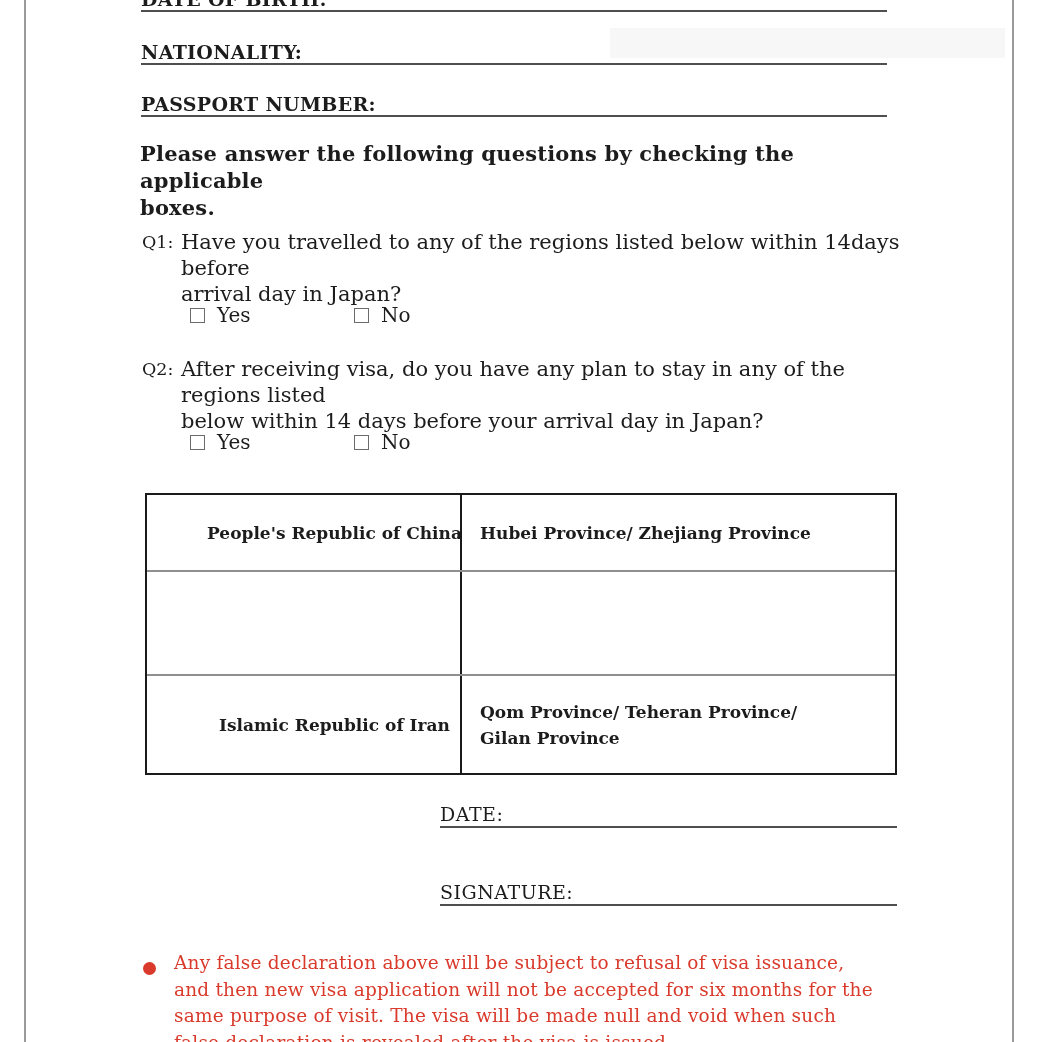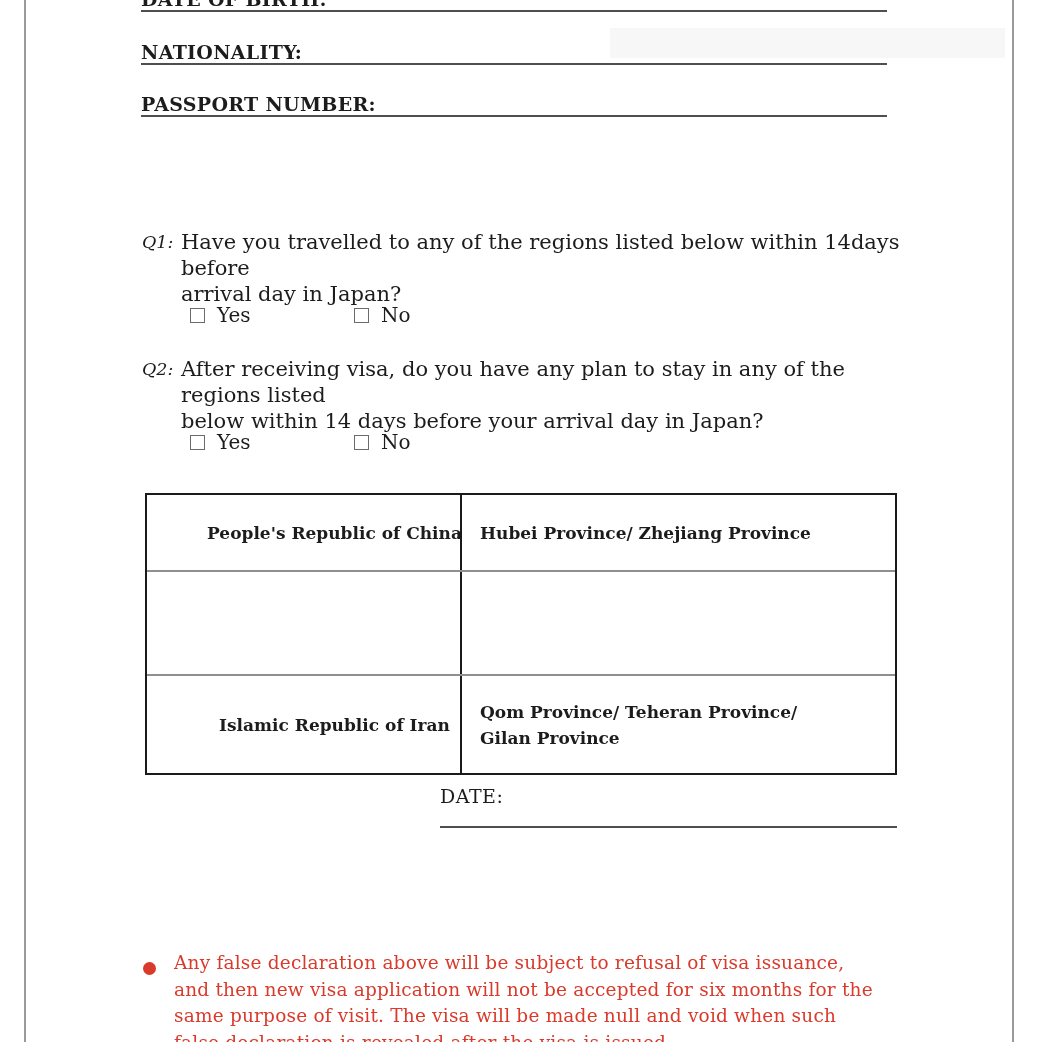--- a/index.html
+++ b/index.html
@@ -35,21 +35,21 @@
   .field-nationality{ top: 36px; }
   .field-passport   { top: 88px; }
 
   .heading {
     position: absolute; left: 140px; top: 140px; width: 770px;
     font-weight: bold; font-size: 21px; line-height: 27px;
     white-space: pre-line; letter-spacing: 0.2px;
   }
 
   .q-number {
-    position: absolute; left: 142px; font-size: 17.5px; line-height: 26px; font-style: italic;
+    position: absolute; left: 142px; font-size: 17.5px; line-height: 26px;
   }
   .q-text {
     position: absolute; left: 181px; width: 720px;
     font-size: 21px; line-height: 26px; white-space: pre-line;
   }
   .q1-number, .q1-text { top: 229px; }
   .q2-number, .q2-text { top: 356px; }
 
   .opt {
     position: absolute; display: flex; align-items: center;
@@ -89,21 +89,21 @@
   .row-1 { top: 76px;  height: 103px; }
   .row-2 { top: 180px; height: 100px; }
 
   
   .sigfield {
     position: absolute; left: 440px; width: 457px; height: 26px;
     border-bottom: 2px solid #4f4f4f;
     display: flex; align-items: flex-end;
   }
   .sigfield .flabel {
-    font-size: 19px; line-height: 20px; letter-spacing: 0.5px; padding-bottom: 20px;
+    font-size: 19px; line-height: 20px; letter-spacing: 0.5px; padding-bottom: 2px;
   }
   .sig-date      { top: 800px; }
   .sig-signature { top: 878px; }
 
   
   .note-bullet {
     position: absolute; left: 143px; top: 962px;
     width: 13px; height: 13px; border-radius: 50%;
   }
   .note-text {
@@ -124,20 +124,22 @@
   <div class="field field-dob">
     <span class="flabel">DATE OF BIRTH:</span>
   </div>
   <div class="field field-nationality">
     <span class="flabel">NATIONALITY:</span>
   </div>
   <div class="field field-passport">
     <span class="flabel">PASSPORT NUMBER:</span>
   </div>
 
+  <div class="heading">Please answer the following questions by checking the applicable
+boxes.</div>
 
   <span class="q-number q1-number">Q1:</span>
   <div class="q-text q1-text">Have you travelled to any of the regions listed below within 14days before
 arrival day in Japan?</div>
   <div class="opt opt-q1-yes">
     <span class="cb"></span>
     <span>Yes</span>
   </div>
   <div class="opt opt-q1-no">
     <span class="cb"></span>
@@ -166,20 +168,23 @@
 
 
     <div class="cell cell-regions row-2">Qom Province/ Teheran Province/
 Gilan Province</div>
     <div class="cell cell-country row-2">Islamic Republic of Iran</div>
   </div>
 
   <div class="sigfield sig-date">
     <span class="flabel">DATE:</span>
   </div>
+  <div class="sigfield sig-signature">
+    <span class="flabel">SIGNATURE:</span>
+  </div>
 
   <span class="note-bullet" style="background: rgb(217, 58, 43);"></span>
   <div class="note-text" style="color: rgb(217, 58, 43);">Any false declaration above will be subject to refusal of visa issuance,
 and then new visa application will not be accepted for six months for the
 same purpose of visit. The visa will be made null and void when such
 false declaration is revealed after the visa is issued.</div>
 
 </div>
 
 </body></html>

